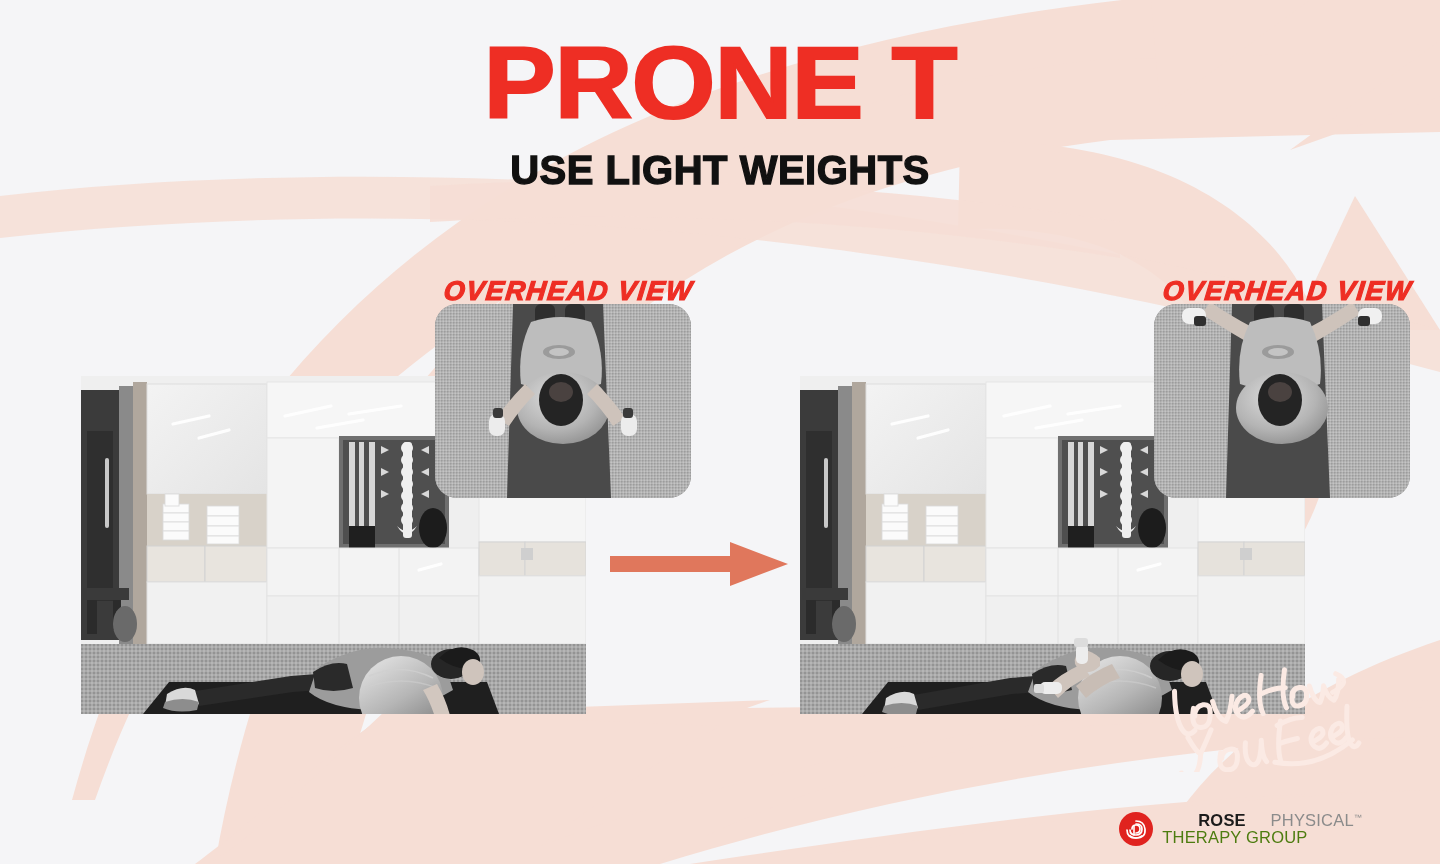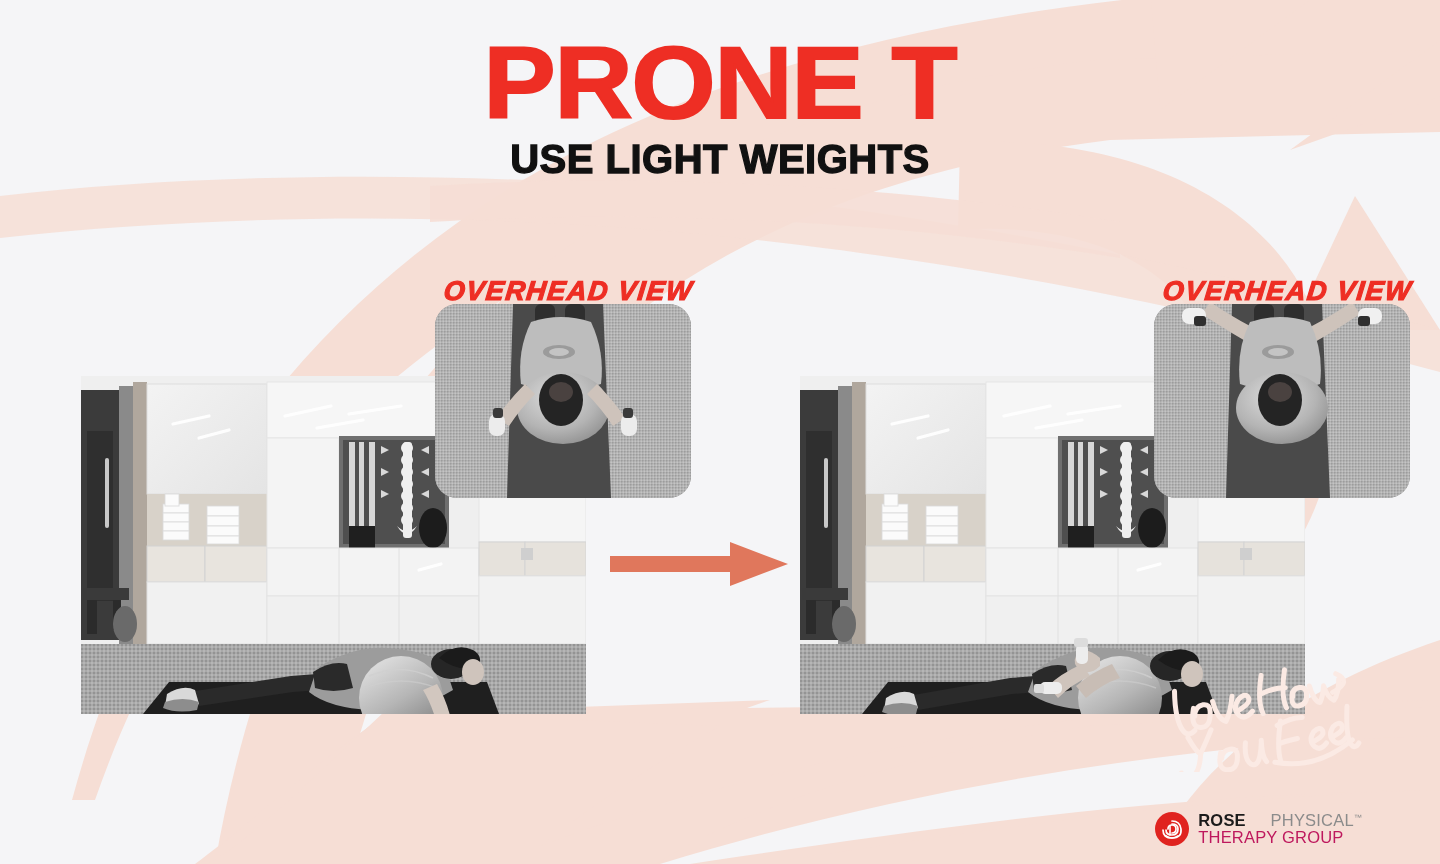--- a/index.html
+++ b/index.html
@@ -39,21 +39,21 @@
     font-family:"Liberation Sans", sans-serif;
     font-weight:bold;
     font-size:102px;
     line-height:0.98;
     letter-spacing:-1px;
     color:#EE2E24;
     transform:scaleX(1.06);
     -webkit-text-stroke:2px #EE2E24;
   }
   #subtitle {
-    margin-top:5px;
+    margin-top:16px;
     font-family:"Liberation Sans", sans-serif;
     font-weight:bold;
     font-size:40px;
     line-height:1;
     letter-spacing:0.5px;
     color:#111111;
     -webkit-text-stroke:1.3px #111111;
   }
   #sets {
     margin-top:14px;
@@ -129,24 +129,24 @@
     align-items:center;
     gap:9px;
   }
   #logo-mark { width:34px; height:34px; flex:0 0 34px; }
   .logo-text {
     font-family:"Liberation Sans", sans-serif;
     line-height:1.02;
     white-space:nowrap;
   }
   .logo-line1 { font-size:16.5px; letter-spacing:0.2px; }
-  .logo-line1 .bold { font-weight:bold; color:#1b1b1b; }
+  .logo-line1 .bold { font-weight:bold; color:#1b1b1b;margin-left:36px; }
   .logo-line1 .light { font-weight:normal; color:#8b8b8b;margin-left:20px; }
   .logo-line1 .tm { font-size:8px; vertical-align:super; color:#8b8b8b; }
-  .logo-line2 { font-size:16.5px; font-weight:normal; color:#be185d; letter-spacing:0.2px; }
+  .logo-line2 { font-size:16.5px; font-weight:normal; color:#4d7c0f; letter-spacing:0.2px; }
 </style>
 </head>
 <body>
 
 <div id="stage">
 
   <svg id="bg-swoosh" viewBox="0 0 1440 864" preserveAspectRatio="none" aria-hidden="true">
     <rect x="0" y="0" width="1440" height="864" fill="#F5F5F7"></rect>
     <g fill="#F6DED5">
 

